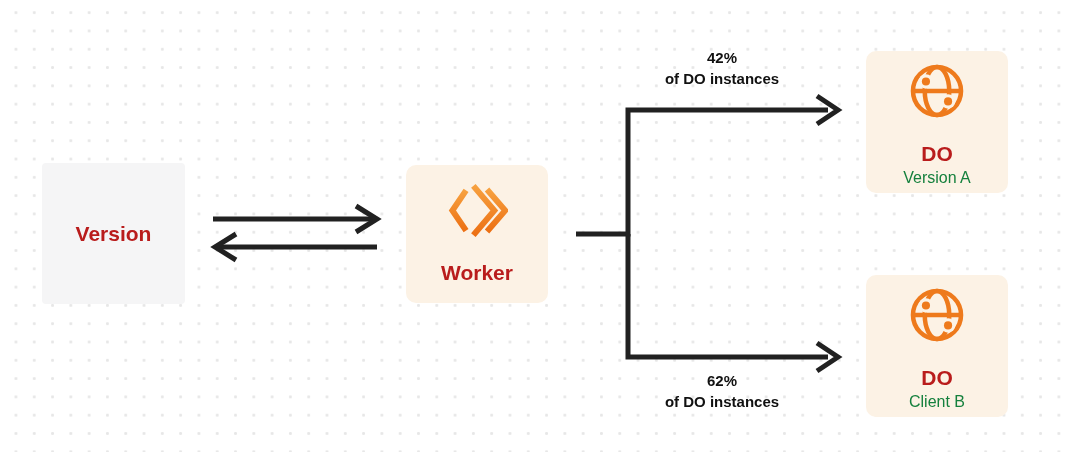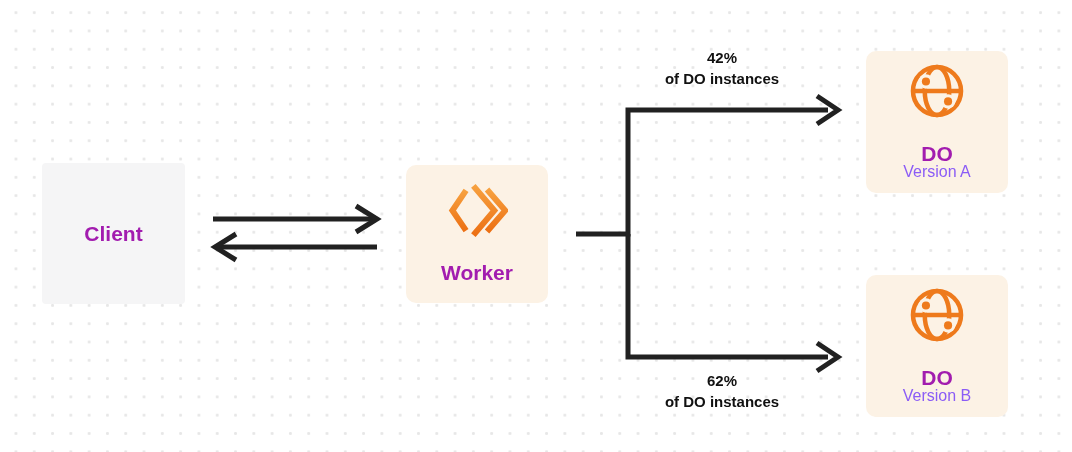--- a/index.html
+++ b/index.html
@@ -28,21 +28,21 @@
     left: 42px; top: 163px;
     width: 143px; height: 141px;
     background: #f5f5f6;
     border-radius: 4px;
     justify-content: center;
   }
 
   .node-title {
     font-size: 21px;
     font-weight: bold;
-    color: #a21caf;
+    color: #b91c1c;
     line-height: 1;
   }
 
   .node-worker {
     left: 406px; top: 165px;
     width: 142px; height: 138px;
     background: #fcf2e5;
     border-radius: 10px;
     padding-top: 18px;
   }
@@ -52,23 +52,24 @@
     width: 142px; height: 142px;
     background: #fcf2e5;
     border-radius: 10px;
     padding-top: 11px;
   }
   .node-do-a { left: 866px; top: 51px; }
   .node-do-b { left: 866px; top: 275px; }
   .node-do .node-title { margin-top: 23px; }
 
   .node-subtitle {
+    margin-top: 6px;
     font-size: 16px;
     font-weight: normal;
-    color: #8b5cf6;
+    color: #15803d;
     line-height: 1;
   }
 
   .edge-layer {
     position: absolute;
     left: 0; top: 0;
     width: 1072px; height: 452px;
   }
 
   .split-label {
@@ -104,21 +105,21 @@
       <path d="M576 234 H628 V110 H828"></path>
       <polyline points="817,96 838,110 817,124"></polyline>
     </g>
     <g>
       <path d="M628 234 V357 H828"></path>
       <polyline points="817,343 838,357 817,371"></polyline>
     </g>
   </svg>
 
   <div class="node node-client">
-    <div class="node-title">Client</div>
+    <div class="node-title">Version</div>
   </div>
 
   <div class="node node-worker">
     <div class="icon-box">
       <svg width="62" height="55" viewBox="0 0 68 60" fill="none" stroke-width="6.5" stroke-linejoin="miter">
         <defs>
           <linearGradient id="wg" x1="0" y1="0" x2="0" y2="1">
             <stop offset="0" stop-color="#F7A13F"></stop>
             <stop offset="1" stop-color="#EC7014"></stop>
           </linearGradient>
@@ -167,16 +168,16 @@
           <path d="M5.5 32 H58.5"></path>
           <ellipse cx="32" cy="32" rx="13.5" ry="26.5"></ellipse>
         </g>
         <circle cx="19.8" cy="21.5" r="8" fill="#FCF2E5"></circle>
         <circle cx="44.2" cy="43.5" r="8" fill="#FCF2E5"></circle>
         <circle cx="19.8" cy="21.5" r="4.5" fill="#EE7A1C"></circle>
         <circle cx="44.2" cy="43.5" r="4.5" fill="#EE7A1C"></circle>
       </svg>
     </div>
     <div class="node-title">DO</div>
-    <div class="node-subtitle">Version B</div>
+    <div class="node-subtitle">Client B</div>
   </div>
 
 </div>
 
 </body></html>

